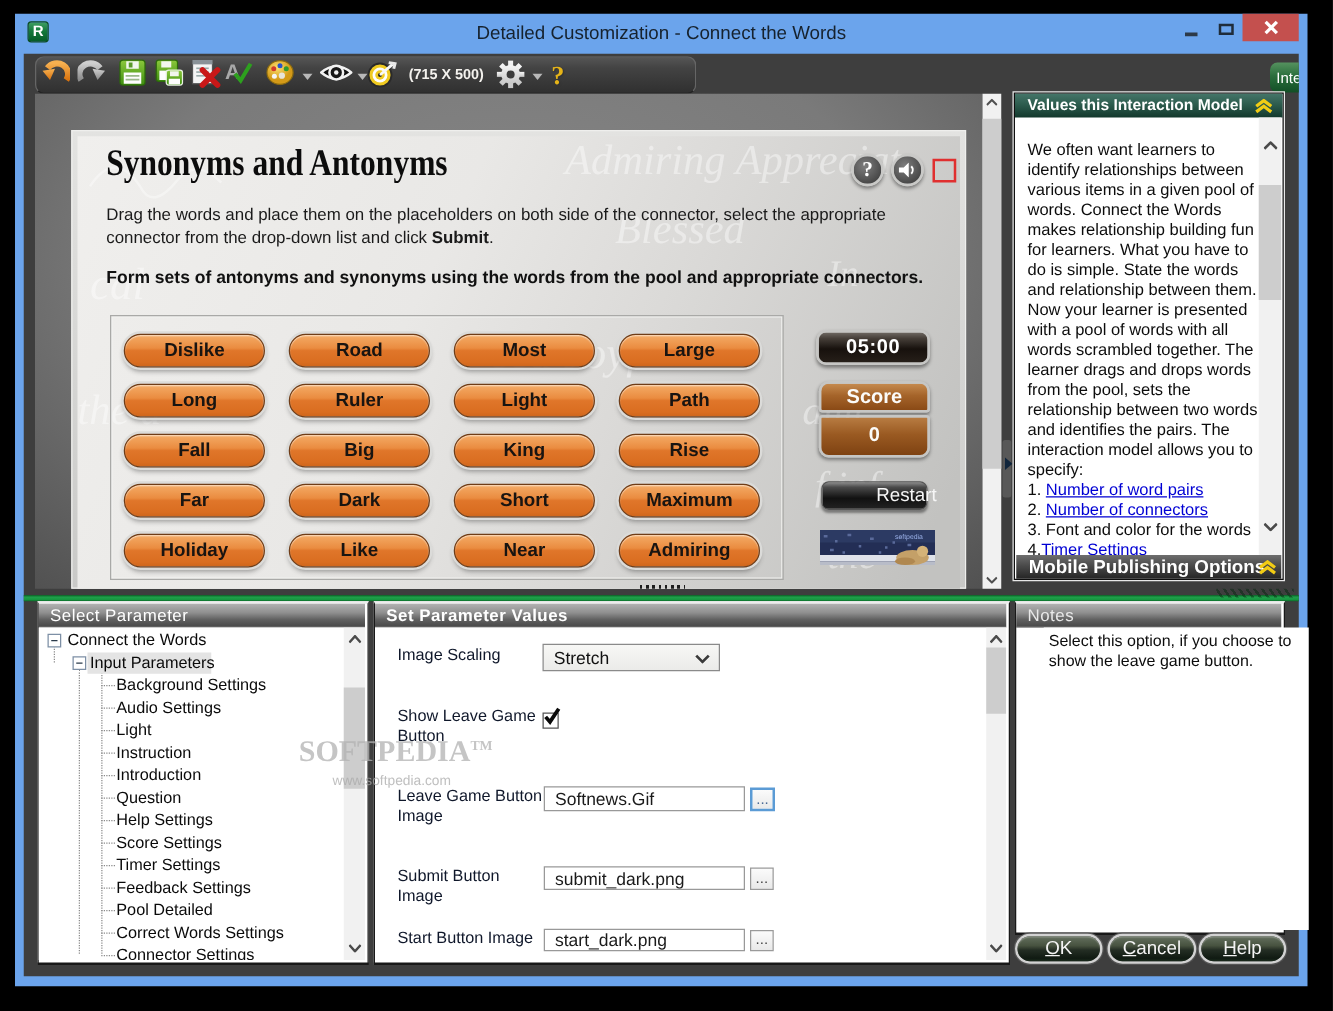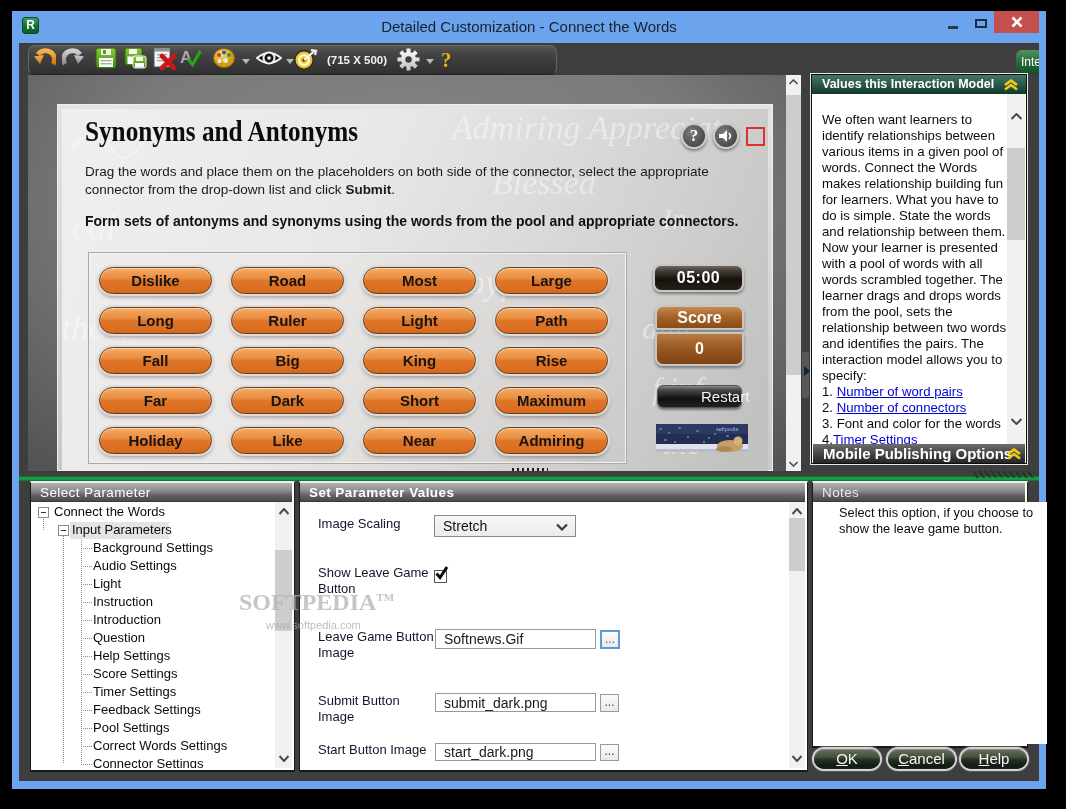--- a/index.html
+++ b/index.html
@@ -313,21 +313,21 @@
  <div class="a trow" style="left:62px;top:127px;">Question</div>
  <div class="a doth" style="left:50px;top:154px;width:11px;"></div>
  <div class="a trow" style="left:62px;top:145px;">Help Settings</div>
  <div class="a doth" style="left:50px;top:172px;width:11px;"></div>
  <div class="a trow" style="left:62px;top:163px;">Score Settings</div>
  <div class="a doth" style="left:50px;top:190px;width:11px;"></div>
  <div class="a trow" style="left:62px;top:181px;">Timer Settings</div>
  <div class="a doth" style="left:50px;top:208px;width:11px;"></div>
  <div class="a trow" style="left:62px;top:199px;">Feedback Settings</div>
  <div class="a doth" style="left:50px;top:226px;width:11px;"></div>
- <div class="a trow" style="left:62px;top:217px;">Pool Settings</div>
+ <div class="a trow" style="left:62px;top:217px;">Pool Detailed</div>
  <div class="a doth" style="left:50px;top:244px;width:11px;"></div>
  <div class="a trow" style="left:62px;top:235px;">Correct Words Settings</div>
  <div class="a doth" style="left:50px;top:262px;width:11px;"></div>
  <div class="a trow" style="left:62px;top:253px;">Connector Settings</div>
  <div class="a sb" style="left:244px;top:0;width:17px;height:266px;"></div>
  <div class="a sbt" style="left:244px;top:48px;width:17px;height:81px;"></div>
  <svg class="a" style="left:248px;top:6px;" width="10" height="7">
       <path d="M0.5 6 L5 1 L9.5 6" fill="none" stroke="#4a4a4a" stroke-width="2"></path>
     </svg>
  <svg class="a" style="left:248px;top:253px;" width="10" height="7">

